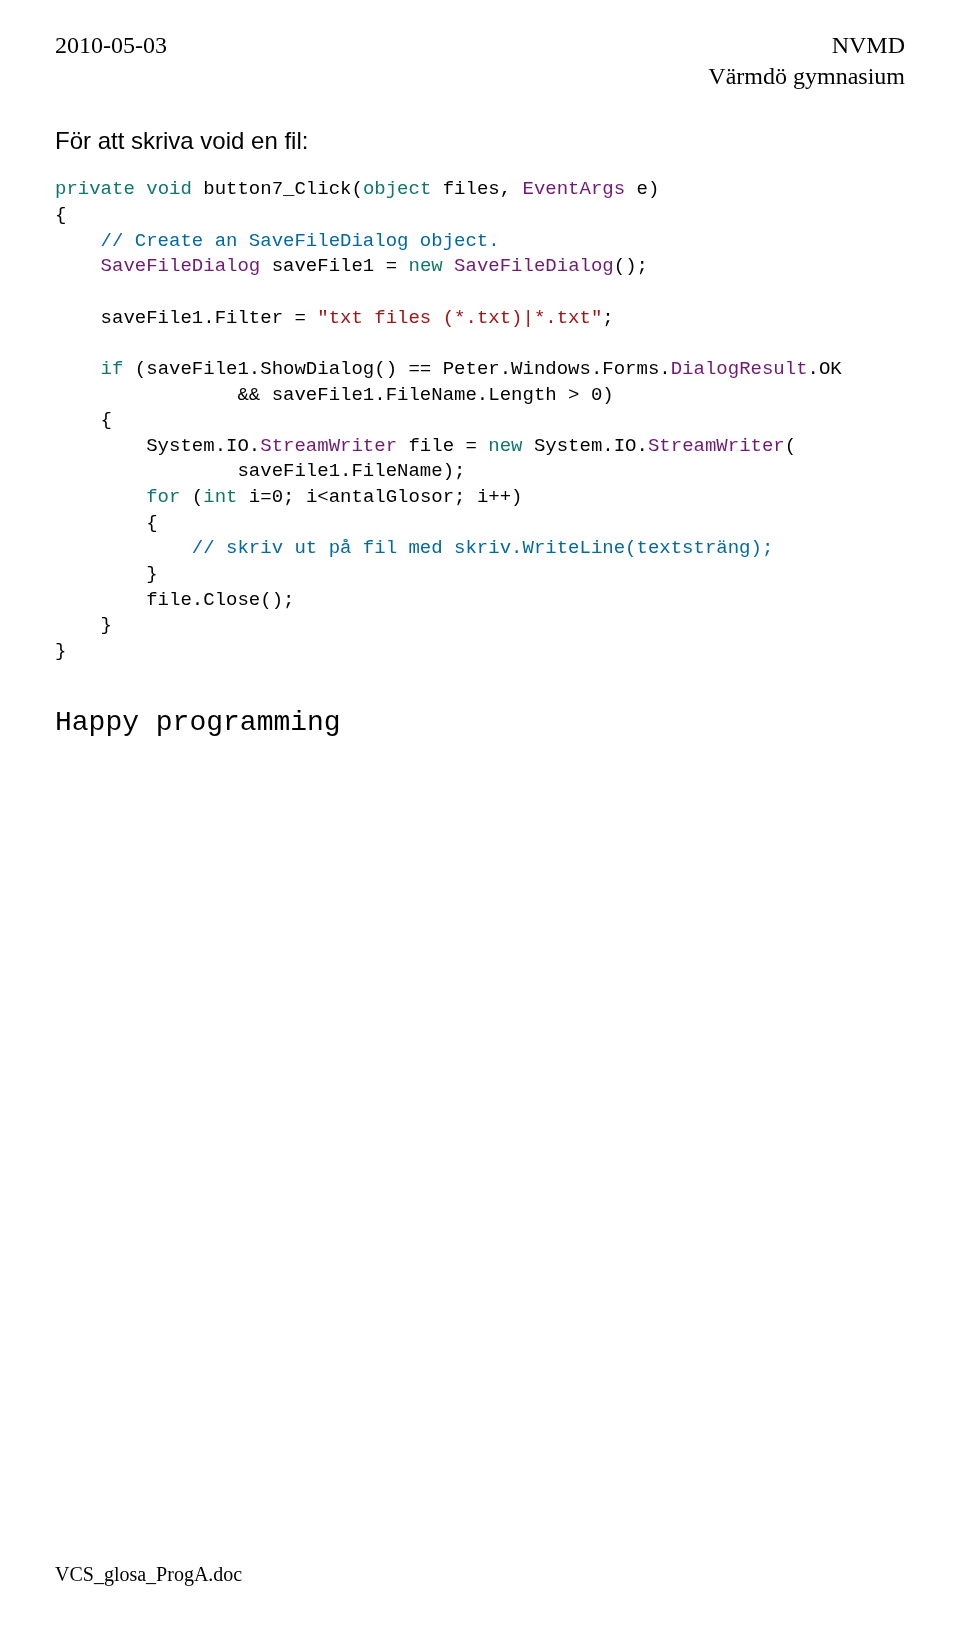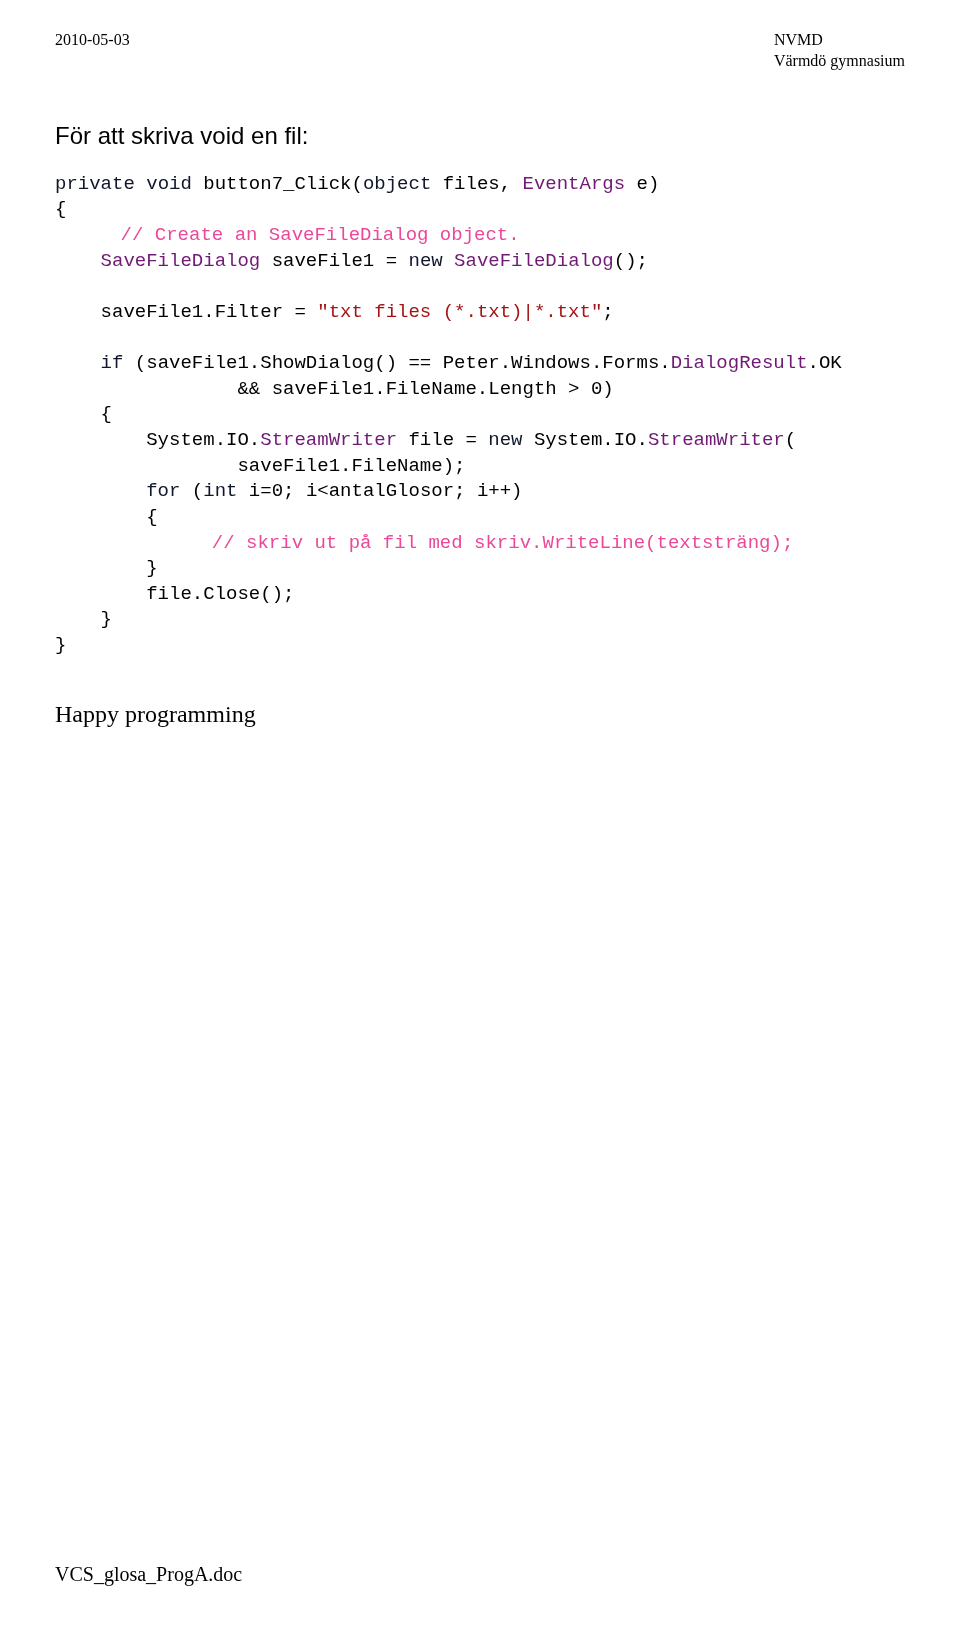--- a/index.html
+++ b/index.html
@@ -15,56 +15,57 @@
   }
   .page {
     padding: 30px 55px 30px 55px;
     box-sizing: border-box;
     height: 100%;
     position: relative;
   }
   .header {
     display: flex;
     justify-content: space-between;
-    font-size: 16px;
+    font-size: 24px;
     line-height: 1.3;
-    margin-bottom: 50px;
+    margin-bottom: 35px;
   }
   .header-left {
     text-align: left;
   }
   .header-right {
+    text-align: right;
   }
   .section-heading {
     font-size: 24px;
     font-family: Arial, Helvetica, sans-serif;
     margin-bottom: 22px;
   }
   .code-block {
     font-family: "Courier New", Courier, monospace;
     font-size: 19px;
     line-height: 1.35;
     white-space: pre;
     margin-bottom: 40px;
   }
   .closing {
-    font-size: 24px;
-    font-family: Liberation Serif, serif;
+    font-size: 28px;
+    font-family: Liberation Mono, monospace;
     line-height: 1.3;
   }
   .footer {
     position: absolute;
     bottom: 44px;
     left: 55px;
     font-size: 20px;
   }
-  .kw-blue { color: #0f172a; }
+  .kw-blue { color: #0f766e; }
   .kw-teal { color: #701a75; }
   .str-red { color: #a31515; }
-  .comment-green { color: #ec4899; margin-left: 20px; }
+  .comment-green { color: #0369a1; }
 </style>
 </head>
 <body>
 
 <div class="page">
 
   <div class="header">
     <div class="header-left">2010-05-03</div>
     <div class="header-right">
       <div>NVMD</div>

